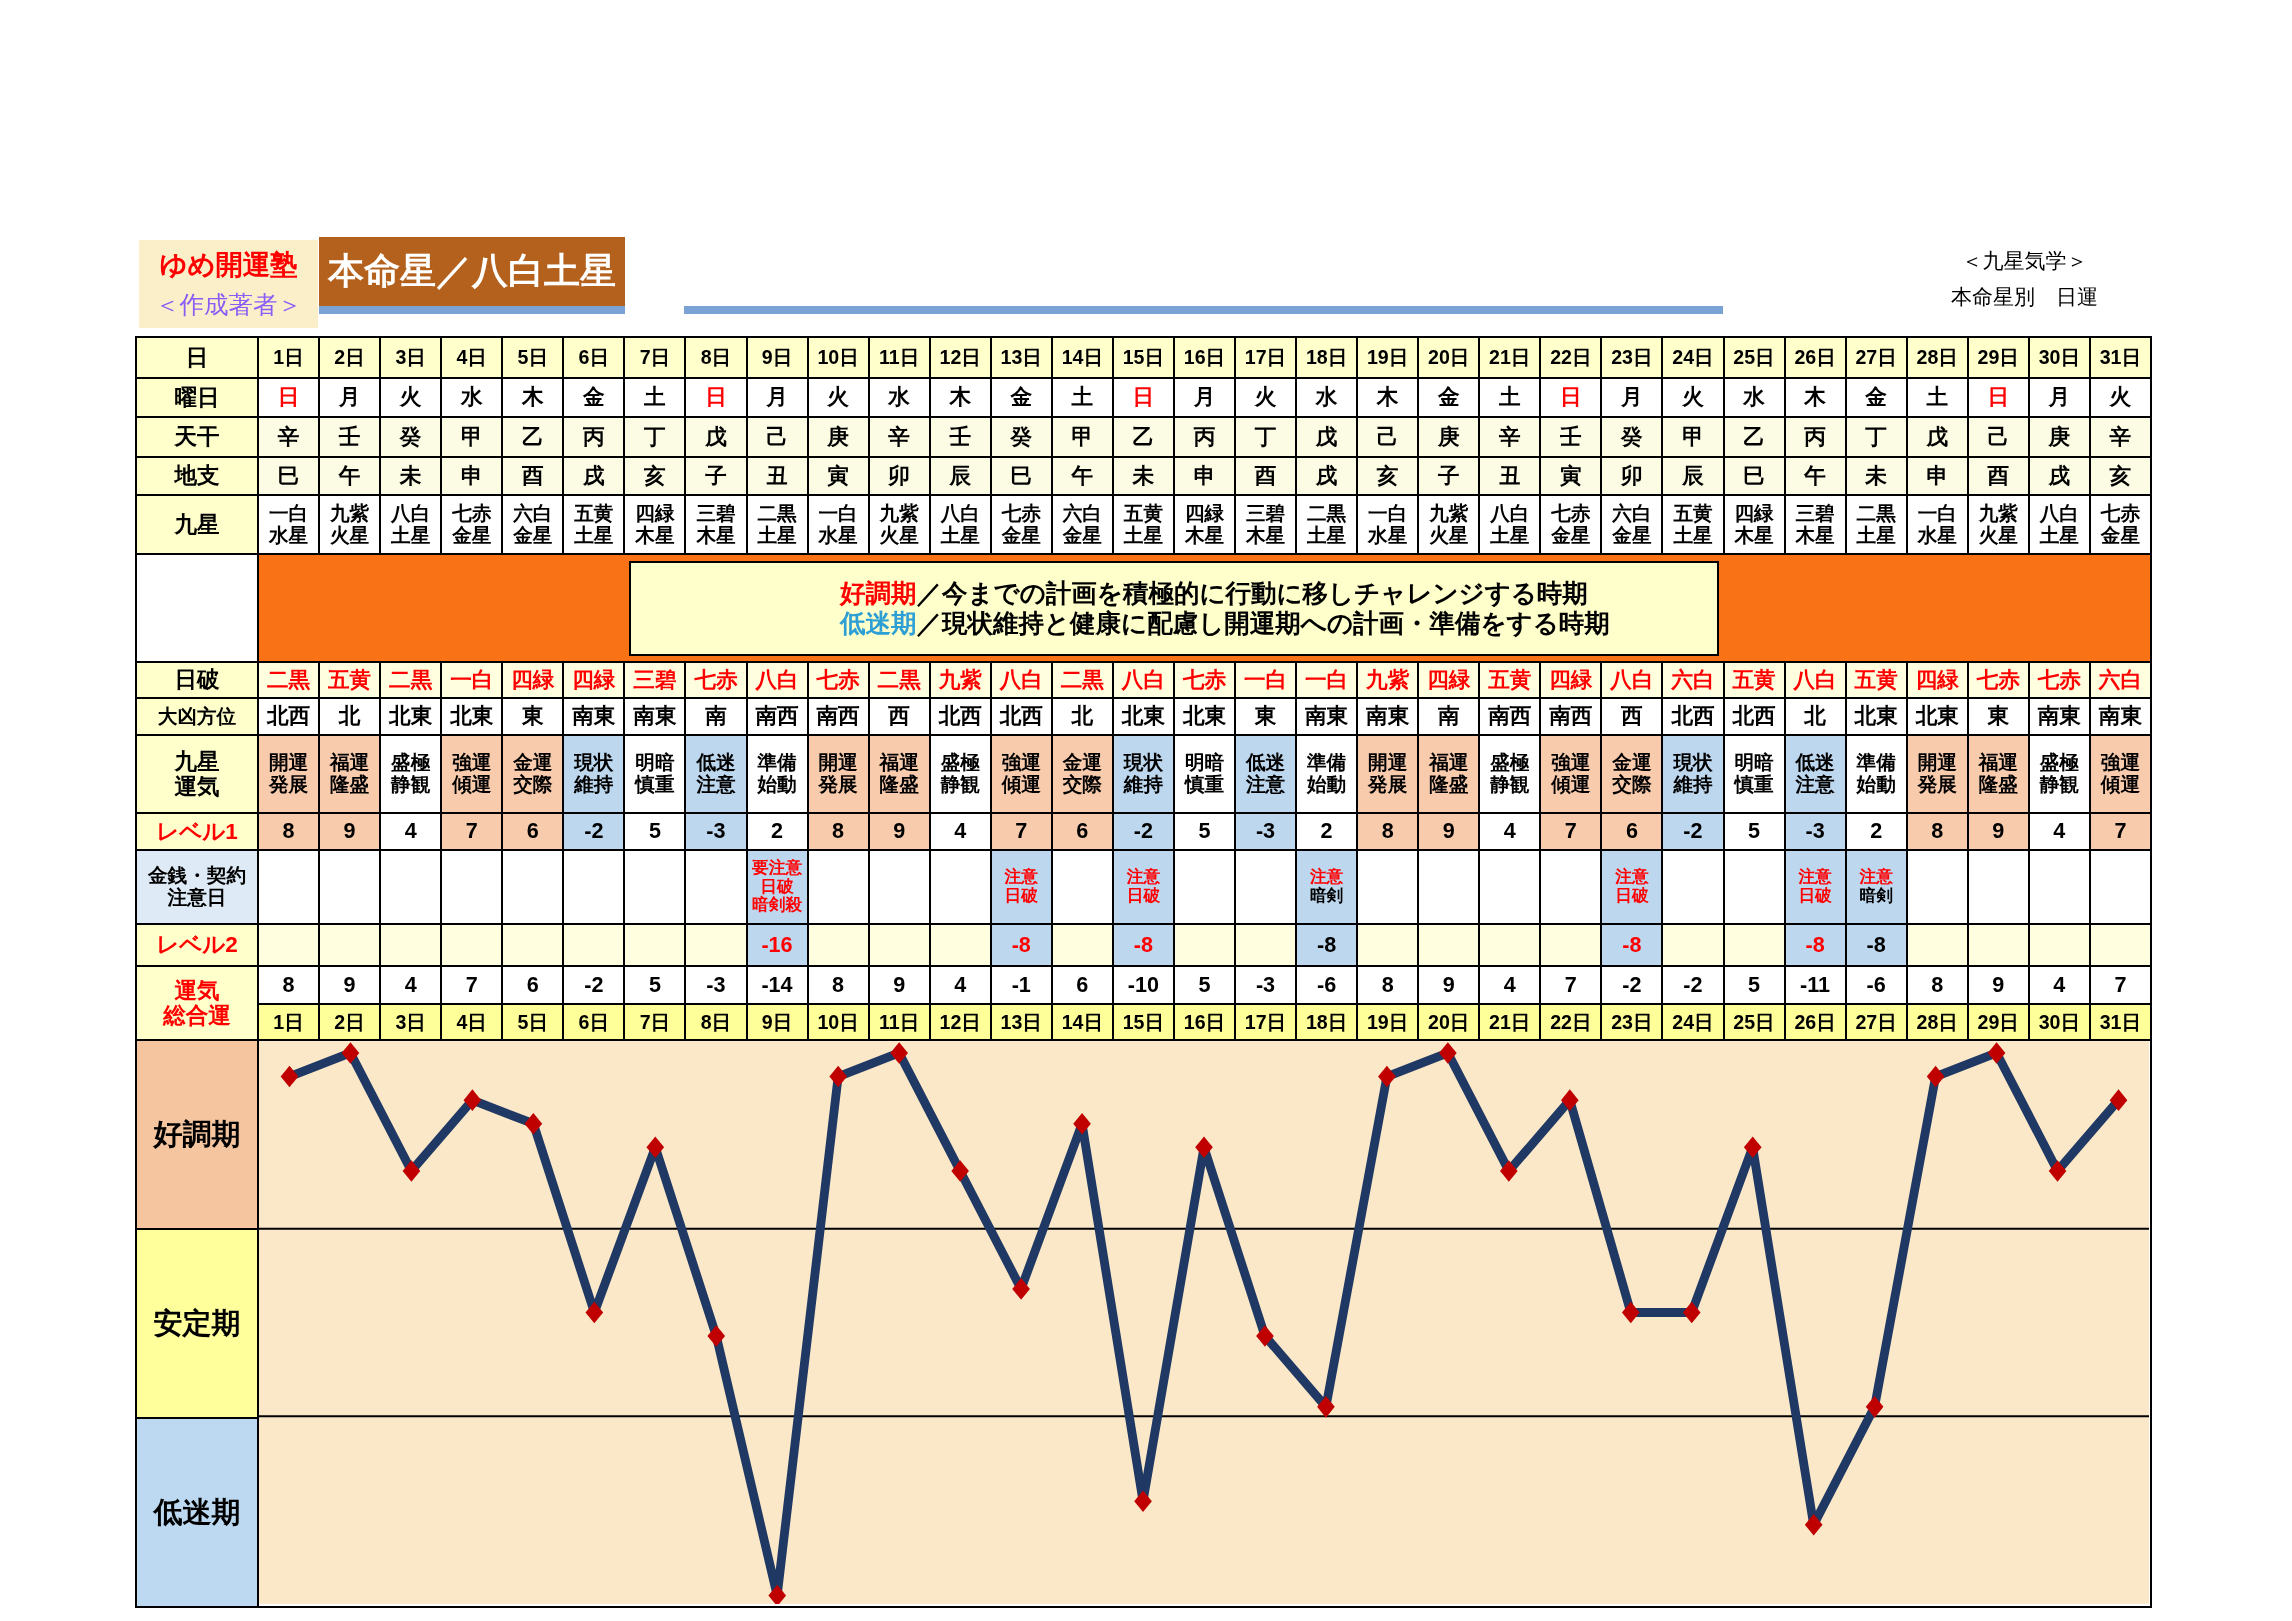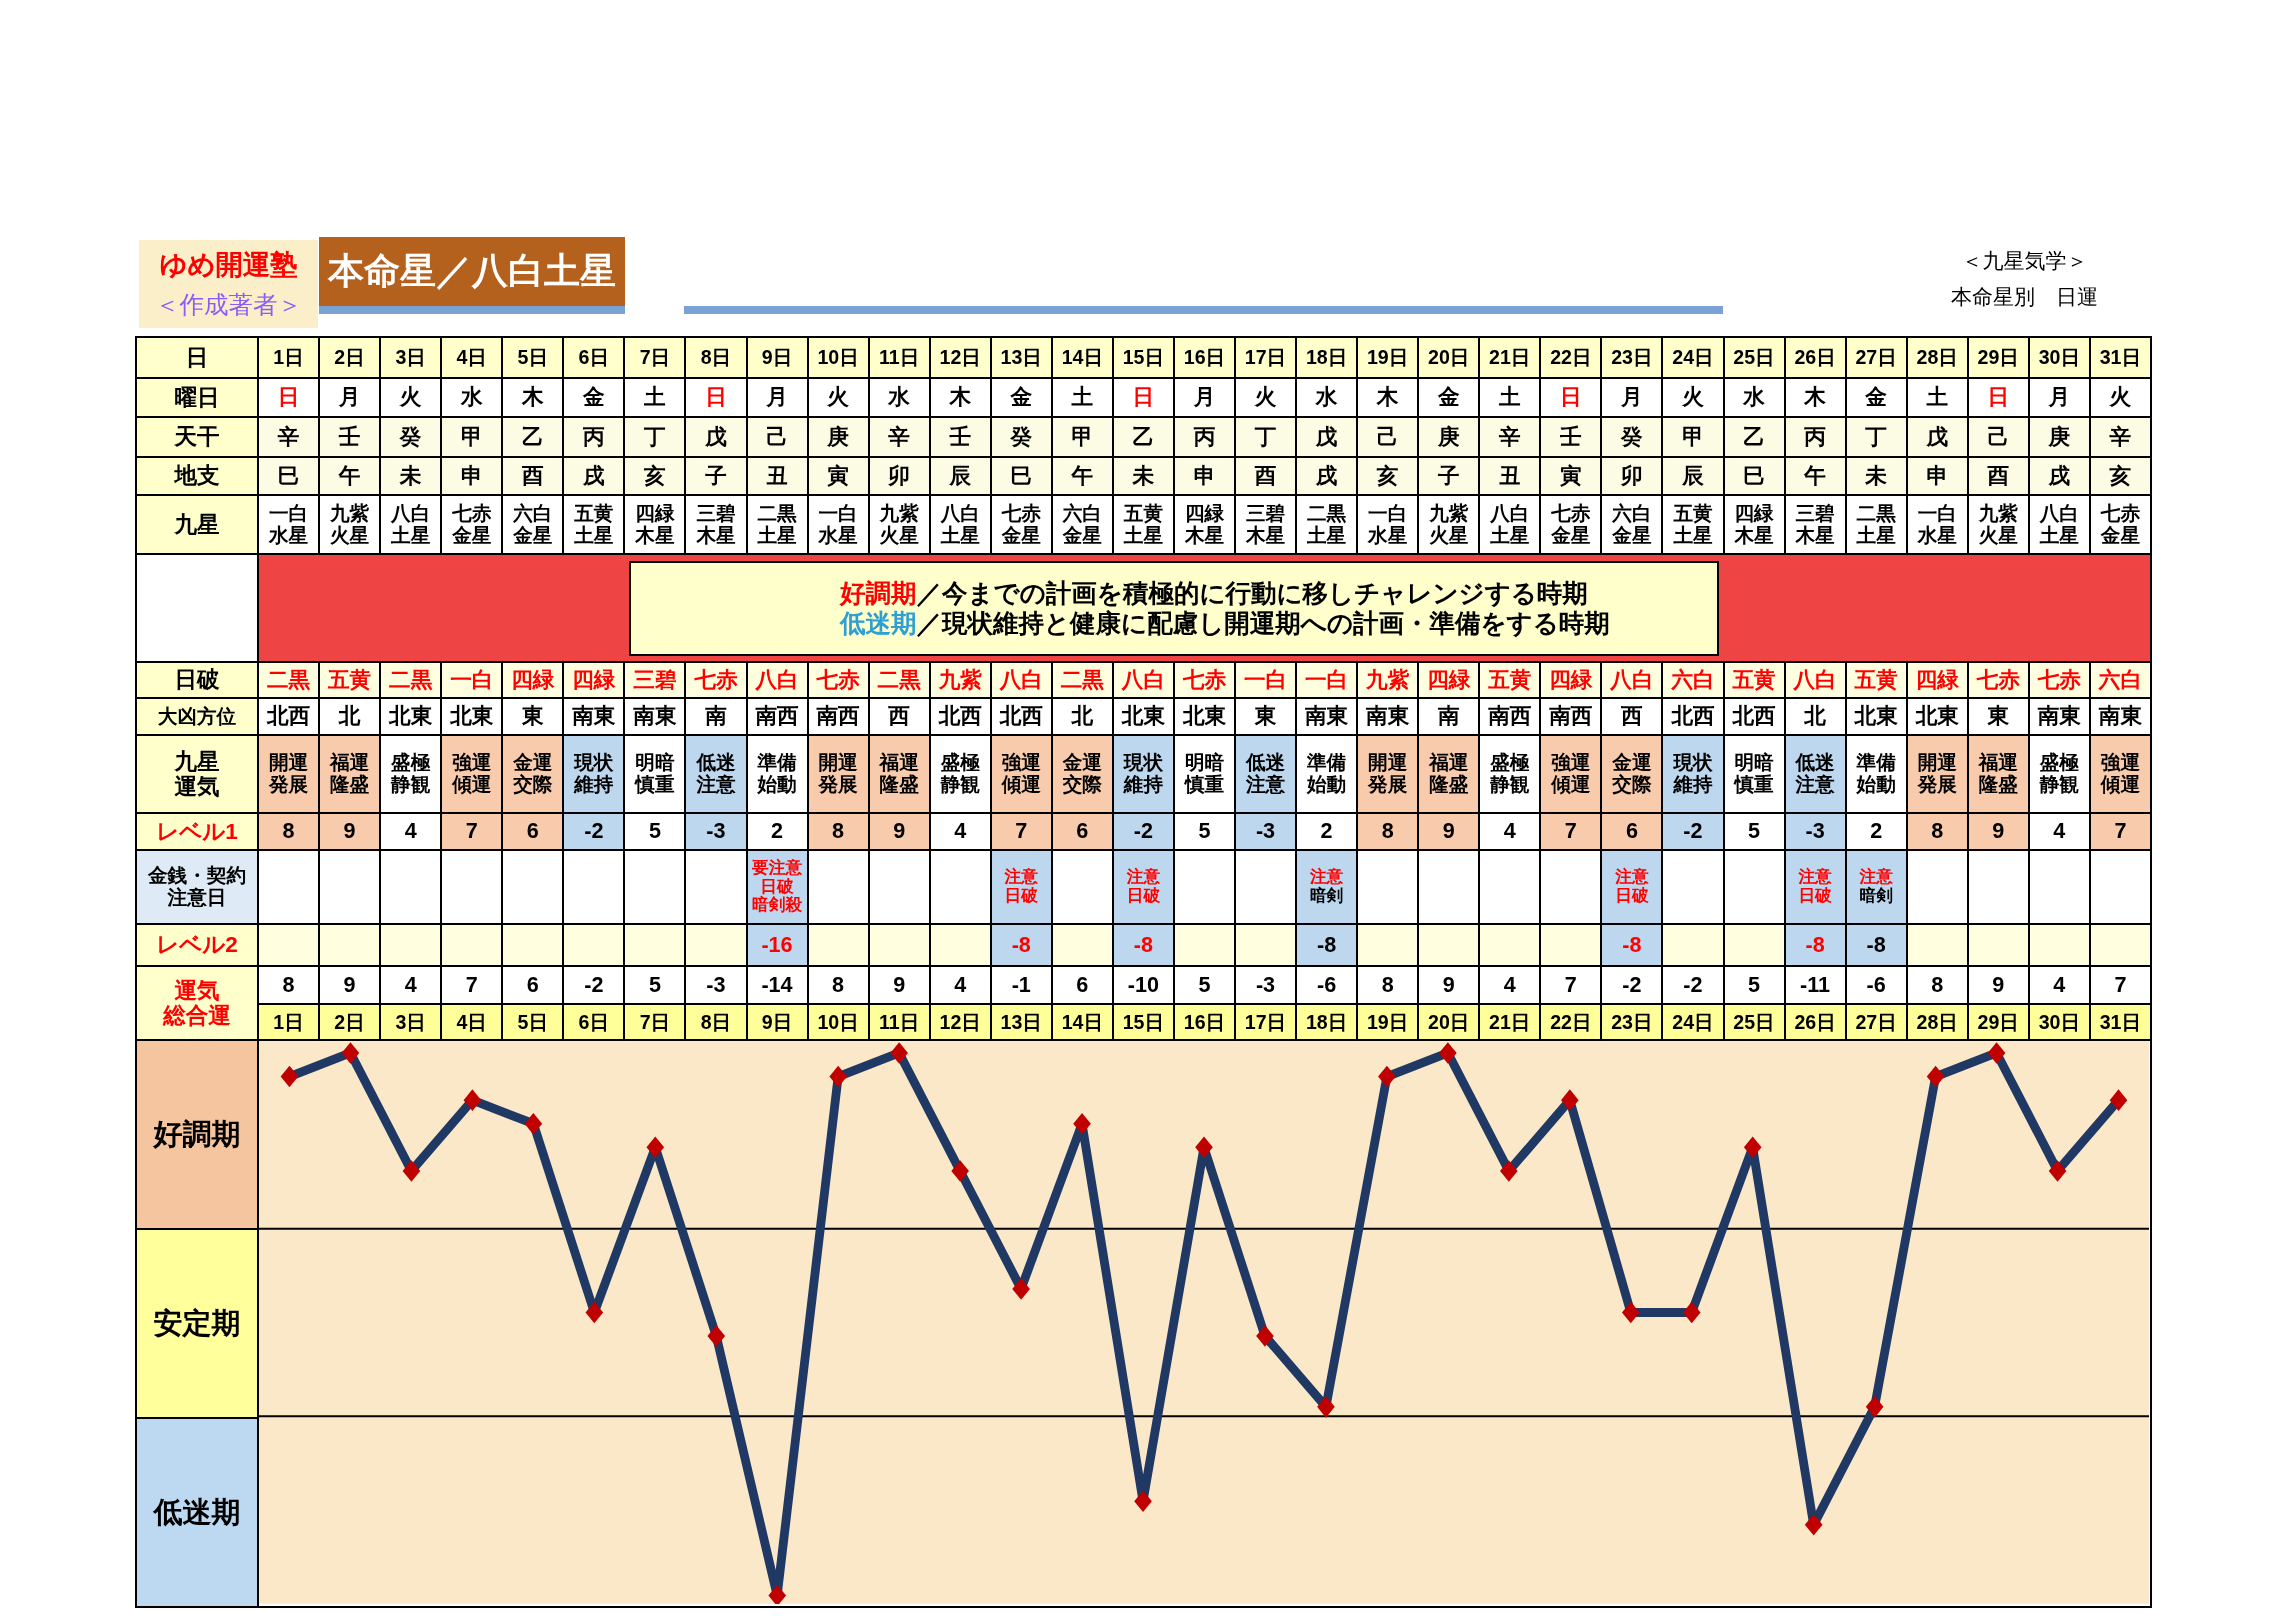--- a/index.html
+++ b/index.html
@@ -34,21 +34,21 @@
   .lbl{width:122px;flex:none;background:#FFFFCC;font-weight:700;font-size:22.5px;}
   .dcell{flex:1 1 0;font-size:21.6px;font-weight:600;}
   .bg-yellow{background:#FFFFCC;}
   .bg-pale{background:#FCFCE4;}    .bg-white{background:#FFFFFF;}
   .bg-orange{background:#F8CBAD;}  .bg-blue{background:#BDD7EE;}
   .bg-lblue{background:#DEEBF7;}   .bg-ly{background:#FFFFE0;}
   .red{color:#FF0000;}
   .f20{font-size:19.6px;}
   .caution-cell{font-size:16.7px;line-height:18.6px;font-weight:700;}
   
-  .legend-row{position:relative;background:#ef4444;}
+  .legend-row{position:relative;background:#f97316;}
   #legend-box{position:absolute;left:492px;top:5.9px;width:1090px;height:95px;
       background:#FFFFCC;border:2px solid #000;box-sizing:border-box;
       display:flex;flex-direction:column;justify-content:center;padding-left:209px;}
   #legend-box .lg-line{font-size:25.5px;line-height:30px;font-weight:600;white-space:nowrap;}
   
   .stack{display:flex;flex-direction:column;flex:1 1 0;border-right:2px solid #000;box-sizing:border-box;}
   .stack:last-child{border-right:none;}
   .stack .v{height:38px;border-bottom:2px solid #000;display:flex;align-items:center;
             justify-content:center;font-size:21.6px;font-weight:600;background:#fff;box-sizing:border-box;}
   .stack .d{flex:1;display:flex;align-items:center;justify-content:center;

